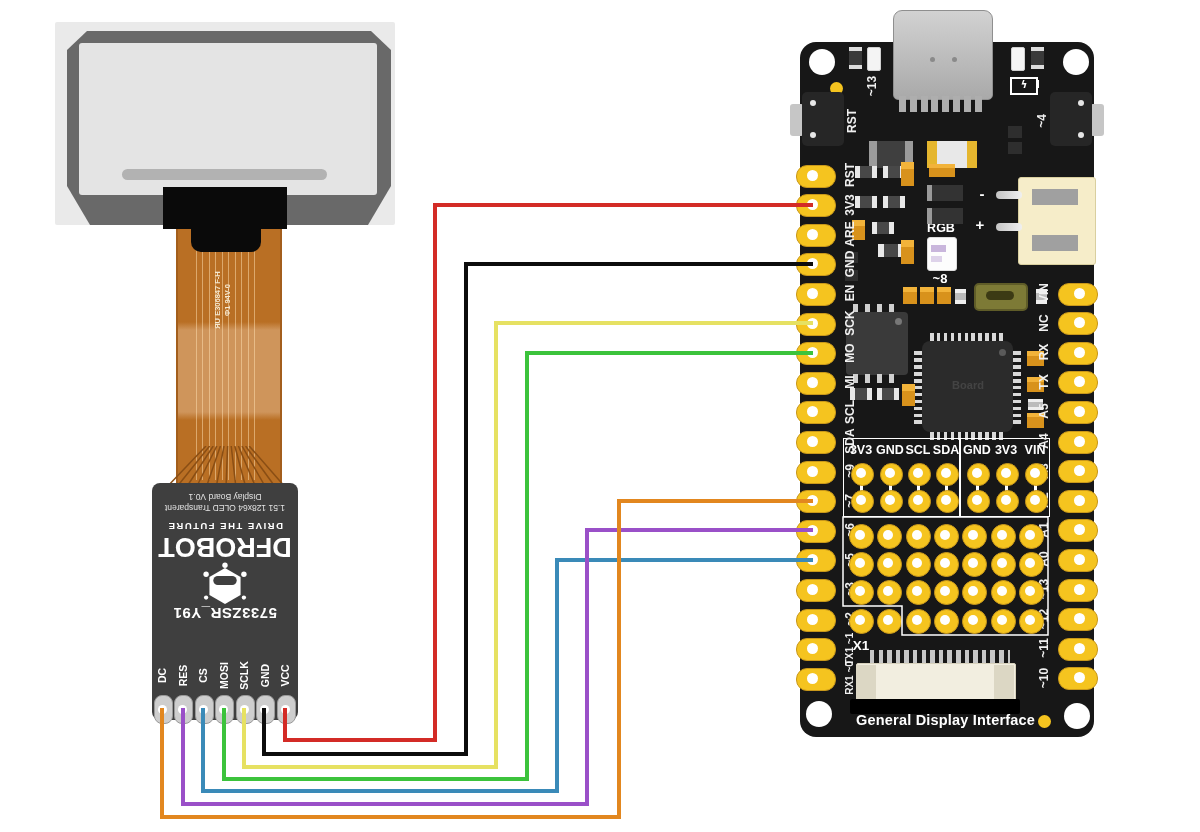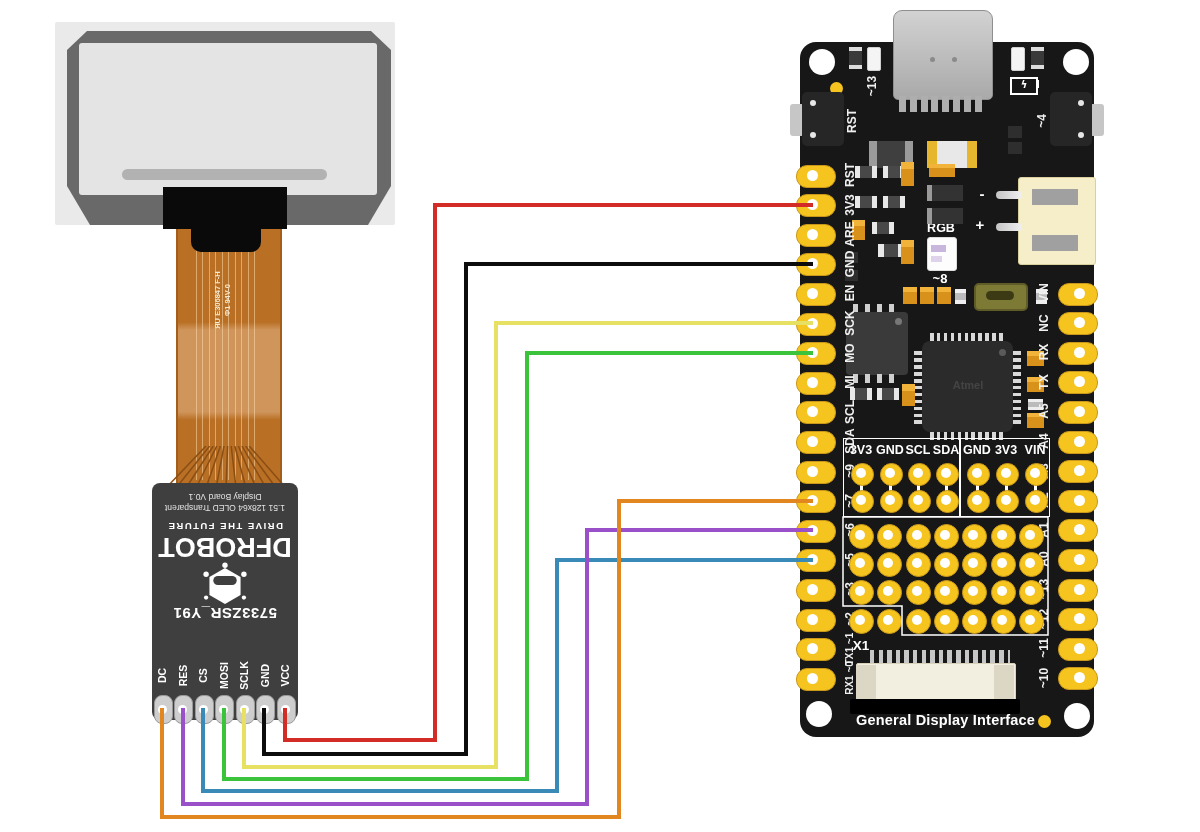--- a/index.html
+++ b/index.html
@@ -187,21 +187,21 @@
   <div class="abs soic" style="left:846px;top:312px;width:62px;height:63px;">
     <div class="abs chipdot" style="left:49px;top:6px;width:7px;height:7px;background:#777;"></div>
   </div>
   <div class="abs pinstripH" style="left:853px;top:374px;width:48px;height:9px;"></div>
 
   <div class="abs qfpH" style="left:930px;top:333px;width:75px;height:8px;"></div>
   <div class="abs qfpV" style="left:914px;top:349px;width:8px;height:75px;"></div>
   <div class="abs qfp" style="left:922px;top:341px;width:91px;height:91px;">
     <div class="abs chipdot" style="left:77px;top:8px;width:7px;height:7px;"></div>
   </div>
-  <div class="abs atmel" style="left:928px;top:378px;width:80px;">Atmel</div>
+  <div class="abs atmel" style="left:928px;top:378px;width:80px;">Board</div>
   <div class="abs qfpH" style="left:930px;top:432px;width:75px;height:8px;"></div>
   <div class="abs qfpV" style="left:1013px;top:349px;width:8px;height:75px;"></div>
 
   <div class="abs olive" style="left:974px;top:283px;width:50px;height:24px;"></div>
   <div class="abs olivepill" style="left:986px;top:291px;width:28px;height:9px;"></div>
 
   <div class="abs hbox" style="left:843px;top:438px;width:115px;height:77px;"></div>
   <div class="abs hbox" style="left:960px;top:438px;width:88px;height:77px;"></div>
 
   <div class="abs headlab" style="left:844px;top:639px;width:34px;font-size:13.5px;">X1</div>

